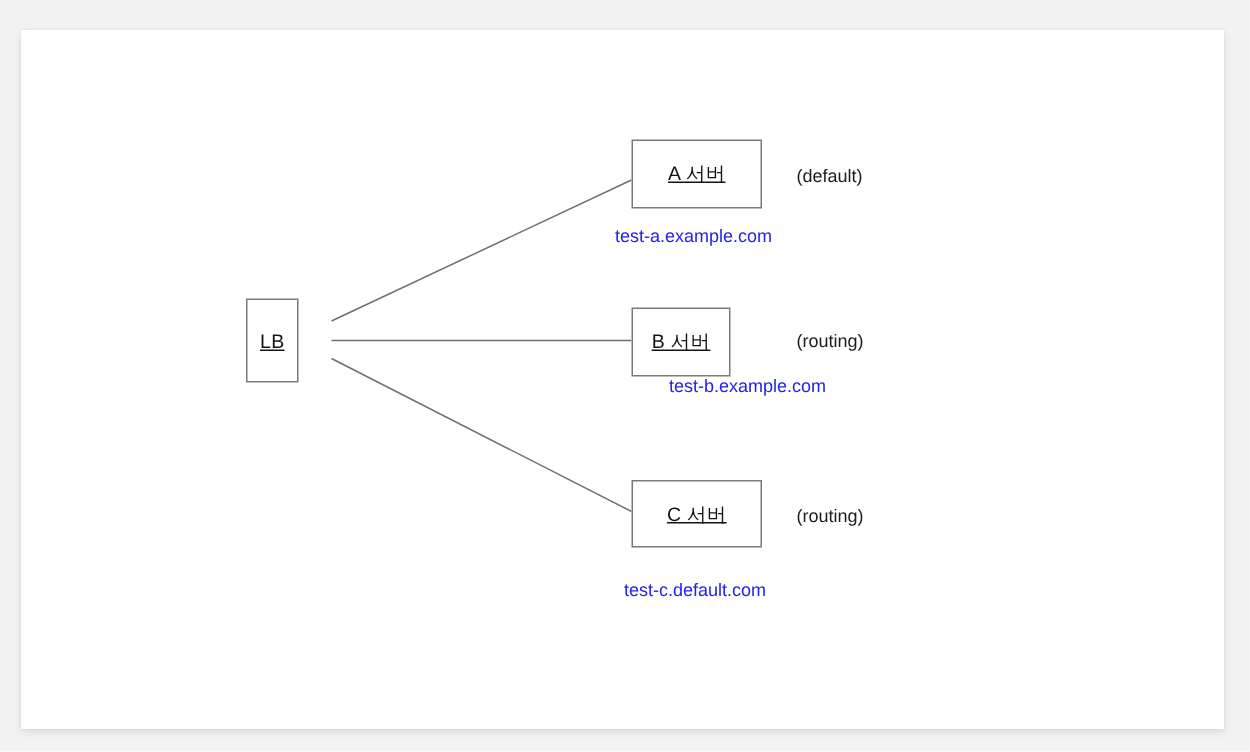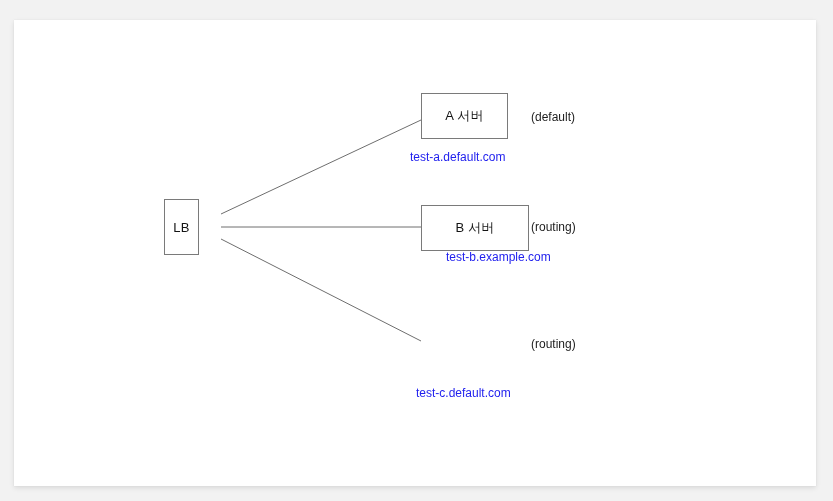--- a/index.html
+++ b/index.html
@@ -38,37 +38,38 @@
     position: absolute;
     border: 1px solid #7a7a7a;
     background: #ffffff;
     box-sizing: border-box;
     display: flex;
     align-items: center;
     justify-content: center;
     font-size: 13px;
     color: #141414;
     letter-spacing: 0.2px;
+    text-decoration: underline;
   }
   #node-lb {
     left: 164px;
     top: 199px;
     width: 35px;
     height: 56px;
   }
   #node-a {
     left: 421px;
     top: 93px;
     width: 87px;
     height: 46px;
   }
   #node-b {
     left: 421px;
     top: 205px;
-    width: 108px;
+    width: 66px;
     height: 46px;
   }
   #node-c {
     left: 421px;
     top: 320px;
     width: 87px;
     height: 45px;
   }
   .mode-label {
     position: absolute;
@@ -109,26 +110,29 @@
   </div>
 
   <div class="node" id="node-a">
     <span>A 서버</span>
   </div>
 
   <div class="node" id="node-b">
     <span>B 서버</span>
   </div>
 
+  <div class="node" id="node-c">
+    <span>C 서버</span>
+  </div>
 
   <div class="mode-label" id="mode-a">(default)</div>
 
   <div class="mode-label" id="mode-b">(routing)</div>
 
   <div class="mode-label" id="mode-c">(routing)</div>
 
-  <a class="host-link" id="host-a">test-a.default.com</a>
+  <a class="host-link" id="host-a">test-a.example.com</a>
 
   <a class="host-link" id="host-b">test-b.example.com</a>
 
   <a class="host-link" id="host-c">test-c.default.com</a>
 
 </div>
 
 </body></html>

